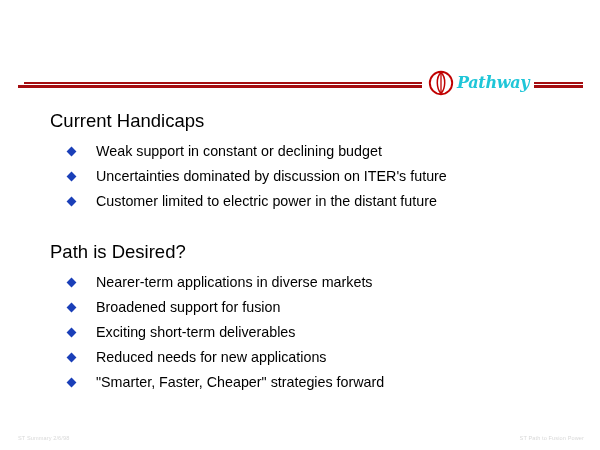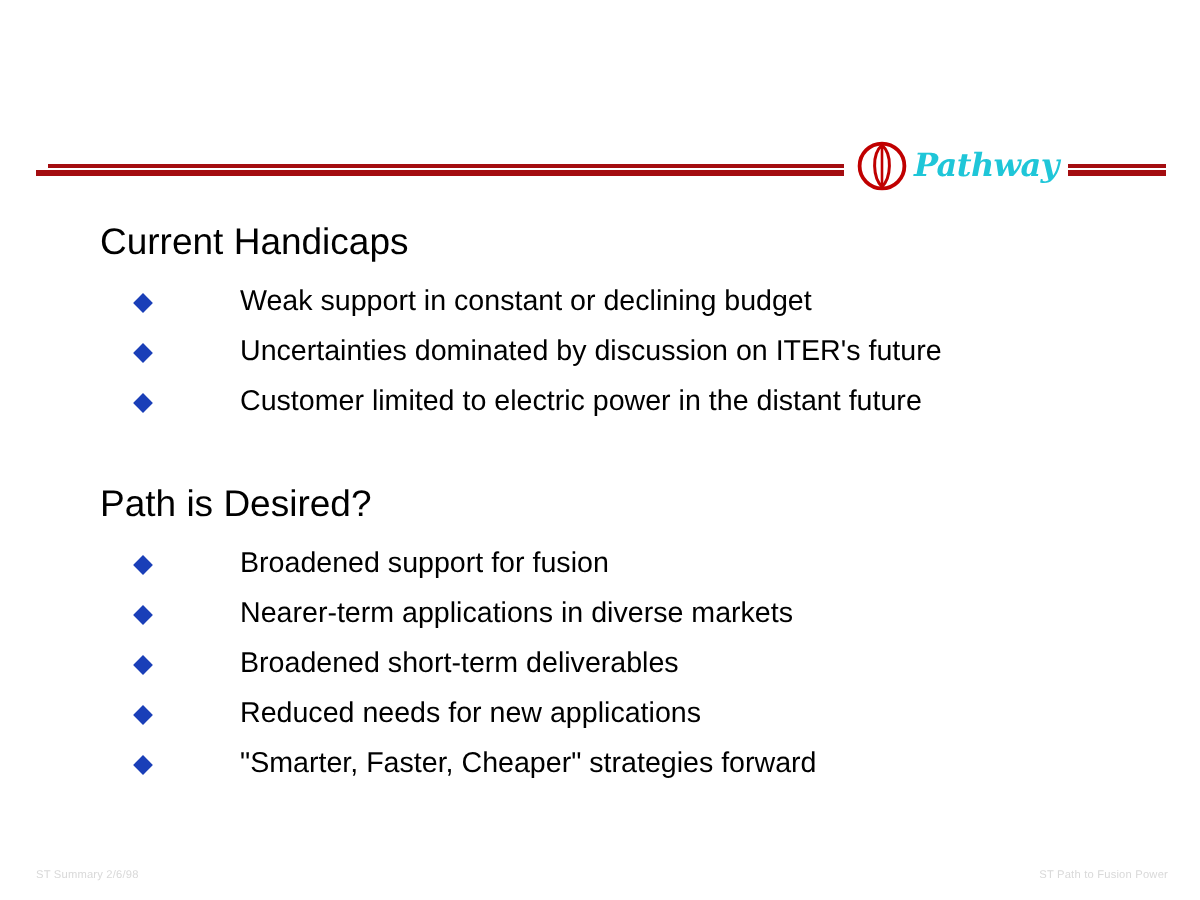--- a/index.html
+++ b/index.html
@@ -122,21 +122,21 @@
     white-space: nowrap;
   }
   ul.bullets {
     list-style: none;
     margin: 0;
     padding: 0;
   }
   ul.bullets li {
     position: relative;
     margin: 0 0 2px 0;
-    padding-left: 120px;
+    padding-left: 96px;
     font-family: "Liberation Sans", sans-serif;
     font-size: 14.3px;
     line-height: 23px;
     color: #000000;
     white-space: nowrap;
   }
   .bullet-diamond {
     position: absolute;
     left: 68px;
     top: 8px;
@@ -218,29 +218,29 @@
       </ul>
     </div>
 
     <div class="section-gap"></div>
 
     <div class="section">
       <div class="section-heading">Path is Desired?</div>
       <ul class="bullets">
         <li>
           <span class="bullet-diamond"></span>
+          <span>Nearer-term applications in diverse markets</span>
+        </li>
+        <li>
+          <span class="bullet-diamond"></span>
           <span>Broadened support for fusion</span>
         </li>
         <li>
           <span class="bullet-diamond"></span>
-          <span>Nearer-term applications in diverse markets</span>
-        </li>
-        <li>
-          <span class="bullet-diamond"></span>
-          <span>Broadened short-term deliverables</span>
+          <span>Exciting short-term deliverables</span>
         </li>
         <li>
           <span class="bullet-diamond"></span>
           <span>Reduced needs for new applications</span>
         </li>
         <li>
           <span class="bullet-diamond"></span>
           <span>"Smarter, Faster, Cheaper" strategies forward</span>
         </li>
       </ul>

